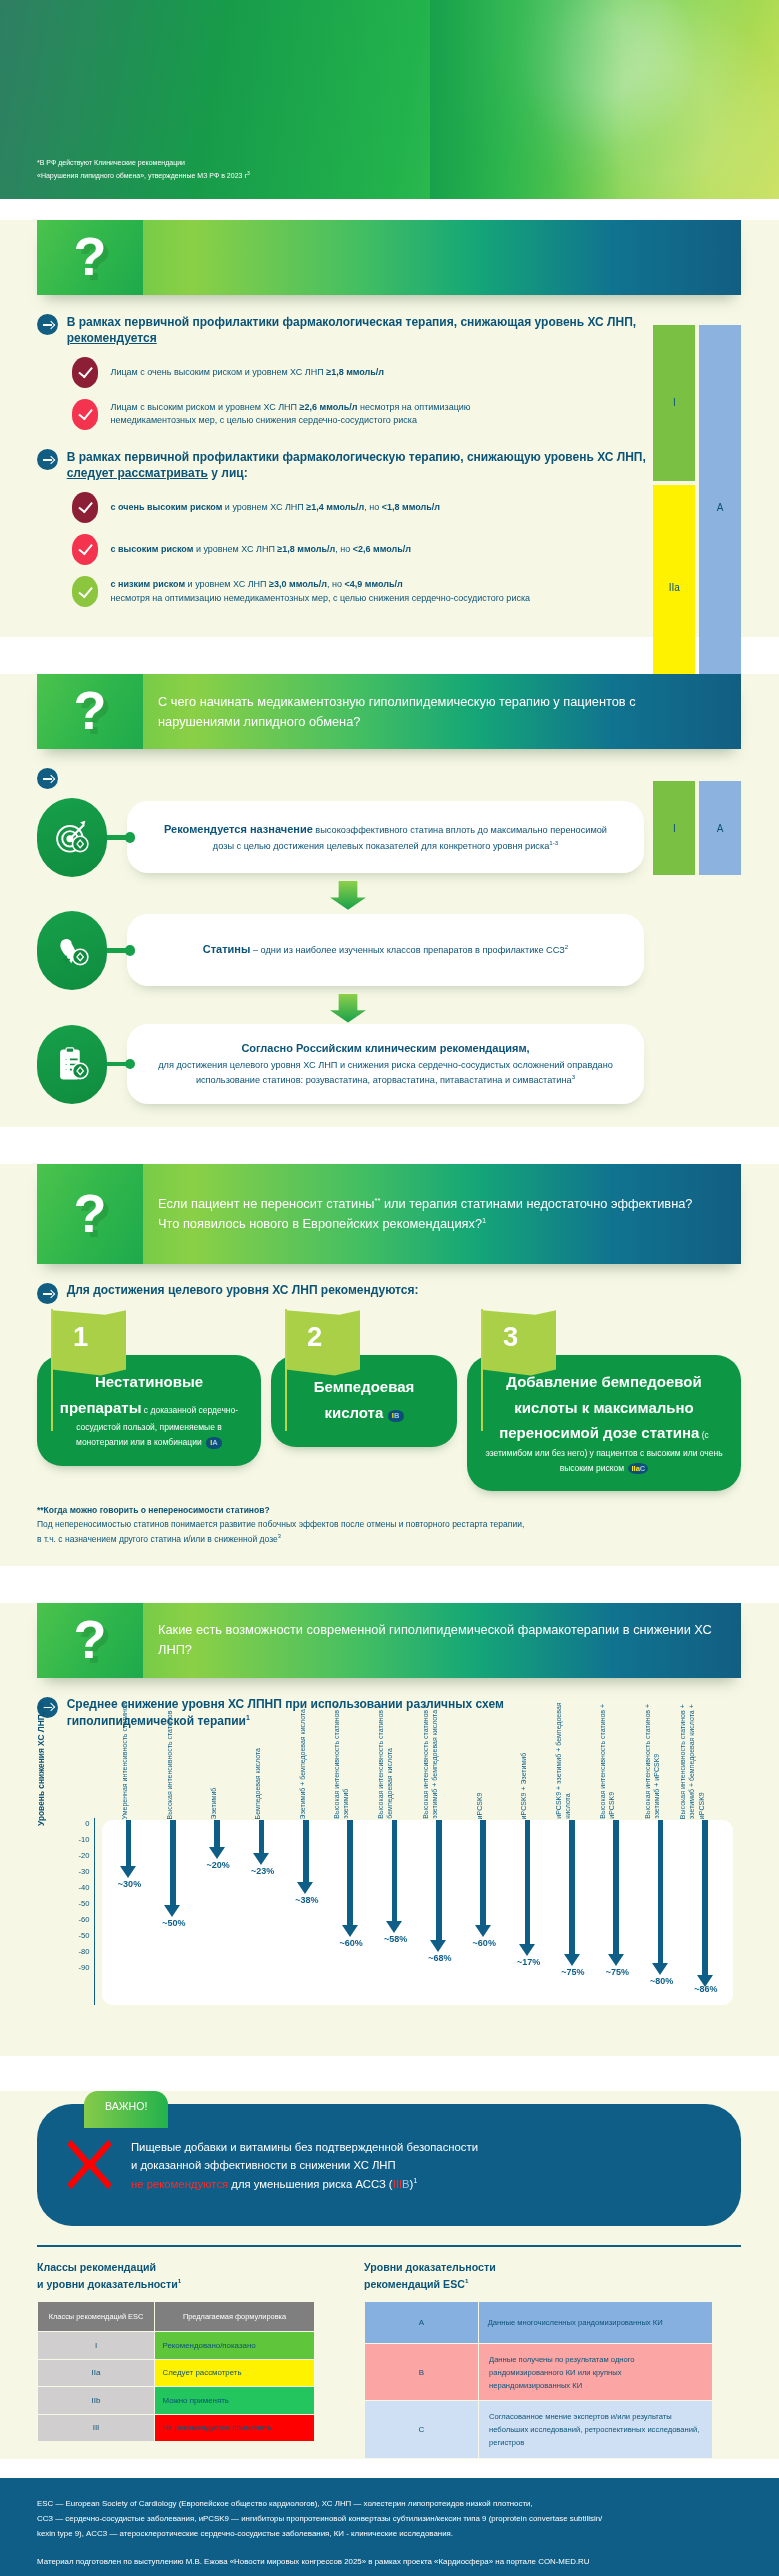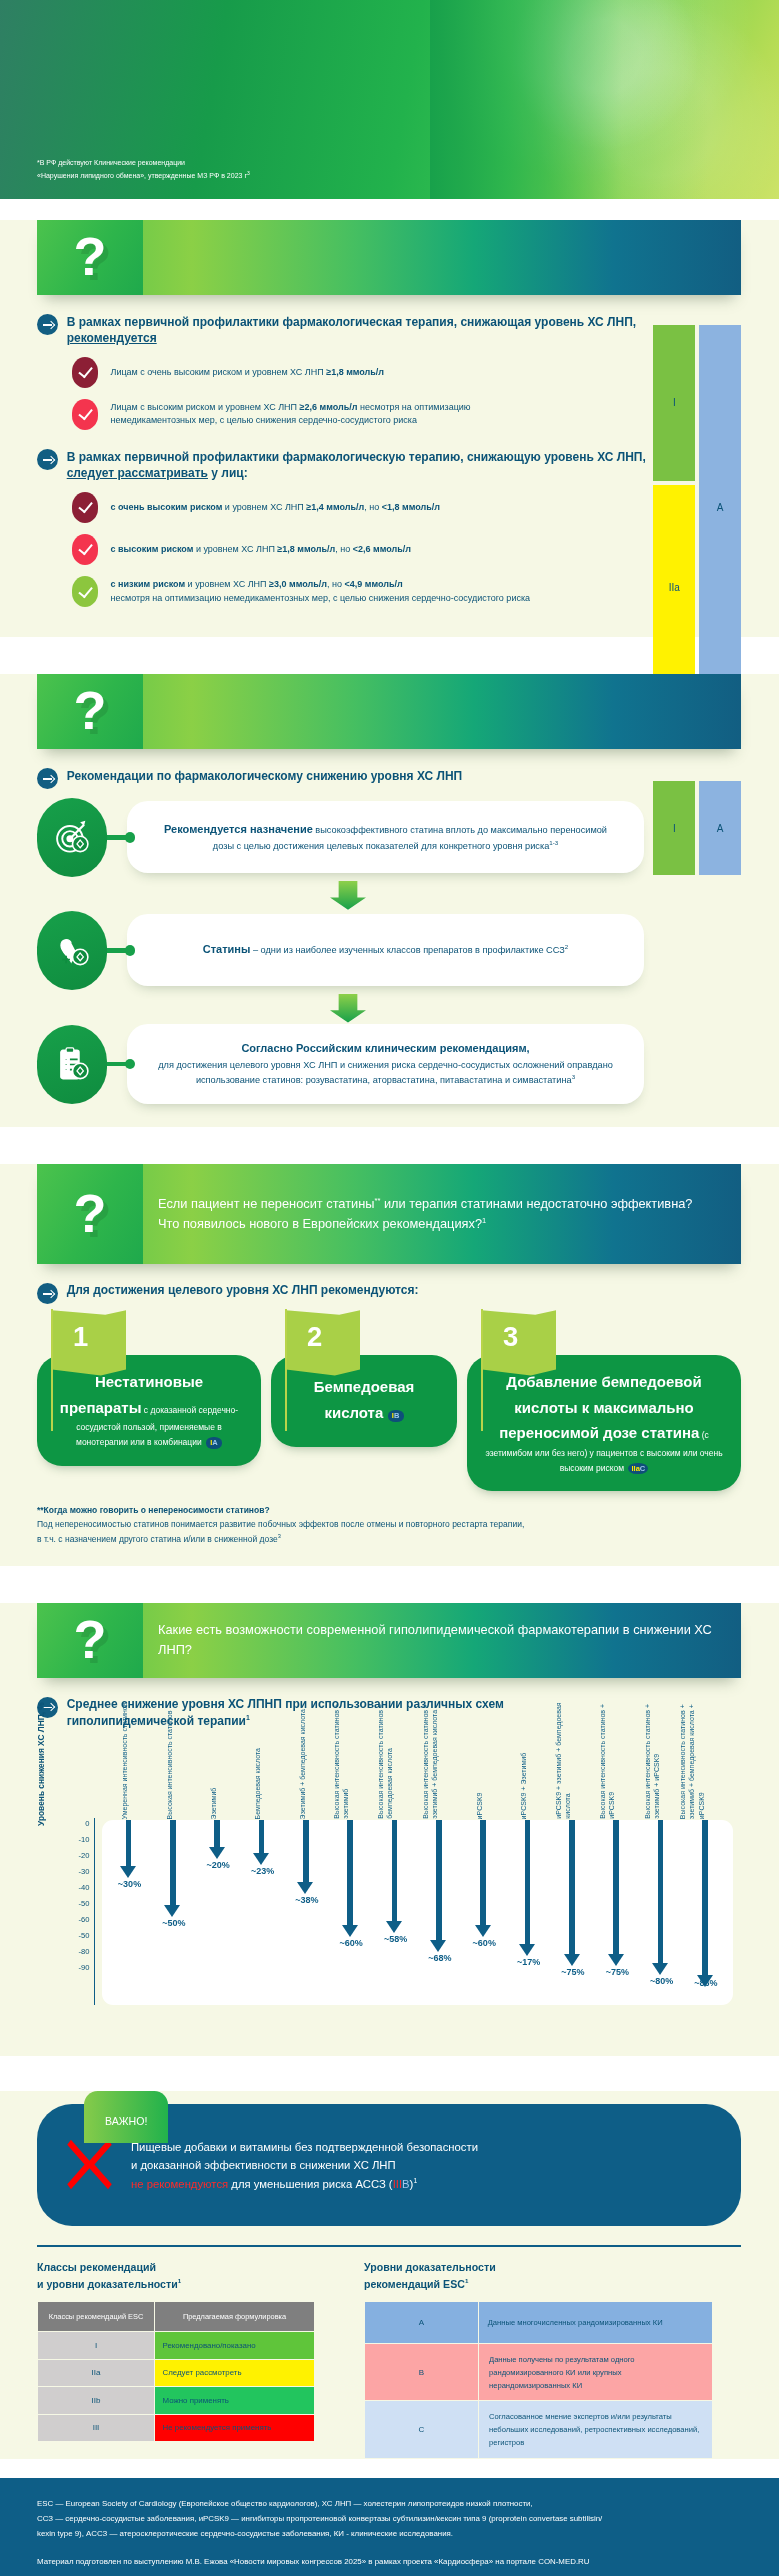--- a/index.html
+++ b/index.html
@@ -210,21 +210,21 @@
     position:absolute; bottom:1.2px; left:18.7px; transform:rotate(-90deg); transform-origin:left bottom;
     font-size:7px; line-height:1.34; color:#0e5e87; white-space:normal; width:118px;
     display:block;
   }
 
   
   .imp-wrap{ margin:18.7px 0 0 37px; width:704px; position:relative; padding-top:13.7px; }
   .imp-tab{
     position:absolute; left:47px; top:0; z-index:3;
     background:linear-gradient(90deg,#86cb4a 0%,#22b24c 100%);
-    color:#fff; font-size:10.6px; padding:24px 21px 16px; border-radius:13.7px 13.7px 0 0;
+    color:#fff; font-size:10.6px; padding:9px 21px 16px; border-radius:13.7px 13.7px 0 0;
   }
   .imp-box{
     position:relative; background:#0e5e87; border-radius:35px; padding:24px 27.4px 24px 94px;
     min-height:122px; display:flex; align-items:center;
   }
   .imp-x{ position:absolute; left:29px; top:32px; width:47px; height:57px; }
   .imp-text{ color:#fff; font-size:11.3px; line-height:1.62; }
   .imp-text .no{ color:#ff2a2a; }
   .imp-text .cIII{ color:#ff2a2a; }
   .imp-text .cB{ color:#9ec6ec; }
@@ -320,31 +320,31 @@
     </div>
   </div>
 
   <div class="sec white-gap"></div>
 
   <div class="sec">
     <div class="qbar">
       <div class="qmark">
           <span>?</span>
         </div>
+      <div class="qtext">С чего начинать медикаментозную гиполипидемическую терапию у пациентов с нарушениями липидного обмена?</div>
     </div>
 
     <div class="rec-wrap">
       <div class="side-codes" style="top:13.7px;">
         <div class="code-col code-I" style="height:94px;">I</div>
         <div class="code-col code-A" style="height:94px;">A</div>
       </div>
 
       <div class="arrow-head" style="margin-left:0;width:623px;">
         <div class="arrow-ic"></div>
-        <div class="ah-txt">Рекомендации по фармакологическому снижению уровня ХС ЛНП</div>
       </div>
     </div>
 
     <div class="flow">
       <div class="flow-row">
         <div class="flow-ic">
           <svg viewBox="0 0 64 64" fill="none" stroke="#fff" stroke-width="3">
             <circle cx="28" cy="34" r="20"></circle>
               <circle cx="28" cy="34" r="12"></circle>
               <circle cx="28" cy="34" r="4" fill="#fff"></circle>
@@ -595,21 +595,21 @@
               <div class="bar-val" style="top: 147px;">~75%</div>
             </div>
             <div class="col">
               <div class="bar-arrow" style="height: 143px;"></div>
               <div class="bar-head" style="top: 143px;"></div>
               <div class="bar-val" style="top: 156px;">~80%</div>
             </div>
             <div class="col">
               <div class="bar-arrow" style="height: 155px;"></div>
               <div class="bar-head" style="top: 155px;"></div>
-              <div class="bar-val" style="top: 158px;">~86%</div>
+              <div class="bar-val" style="top: 164px;">~86%</div>
             </div>
           </div>
       </div>
     </div>
   </div>
 
   <div class="sec white-gap"></div>
 
   <div class="sec" style="padding-bottom:0;">
     <div class="imp-wrap">

